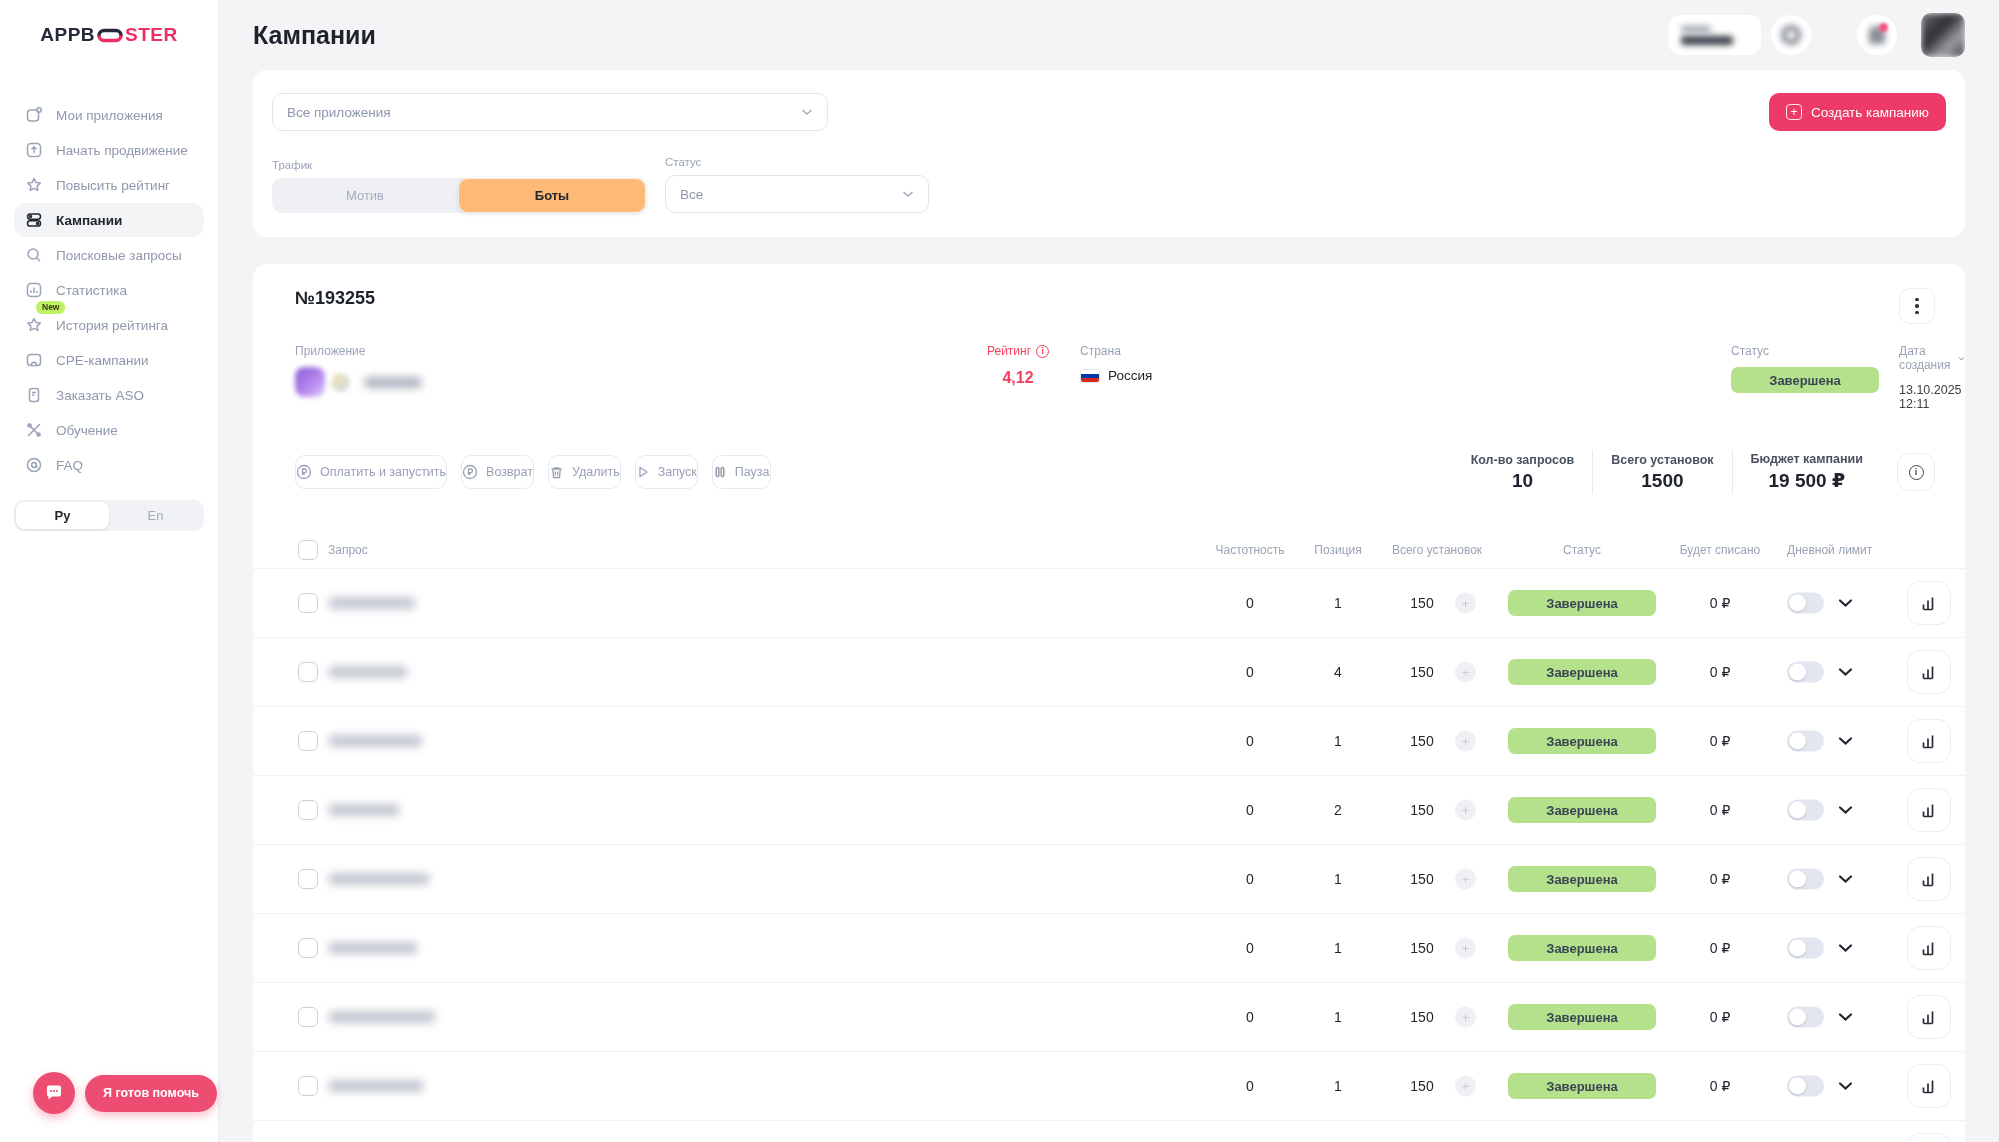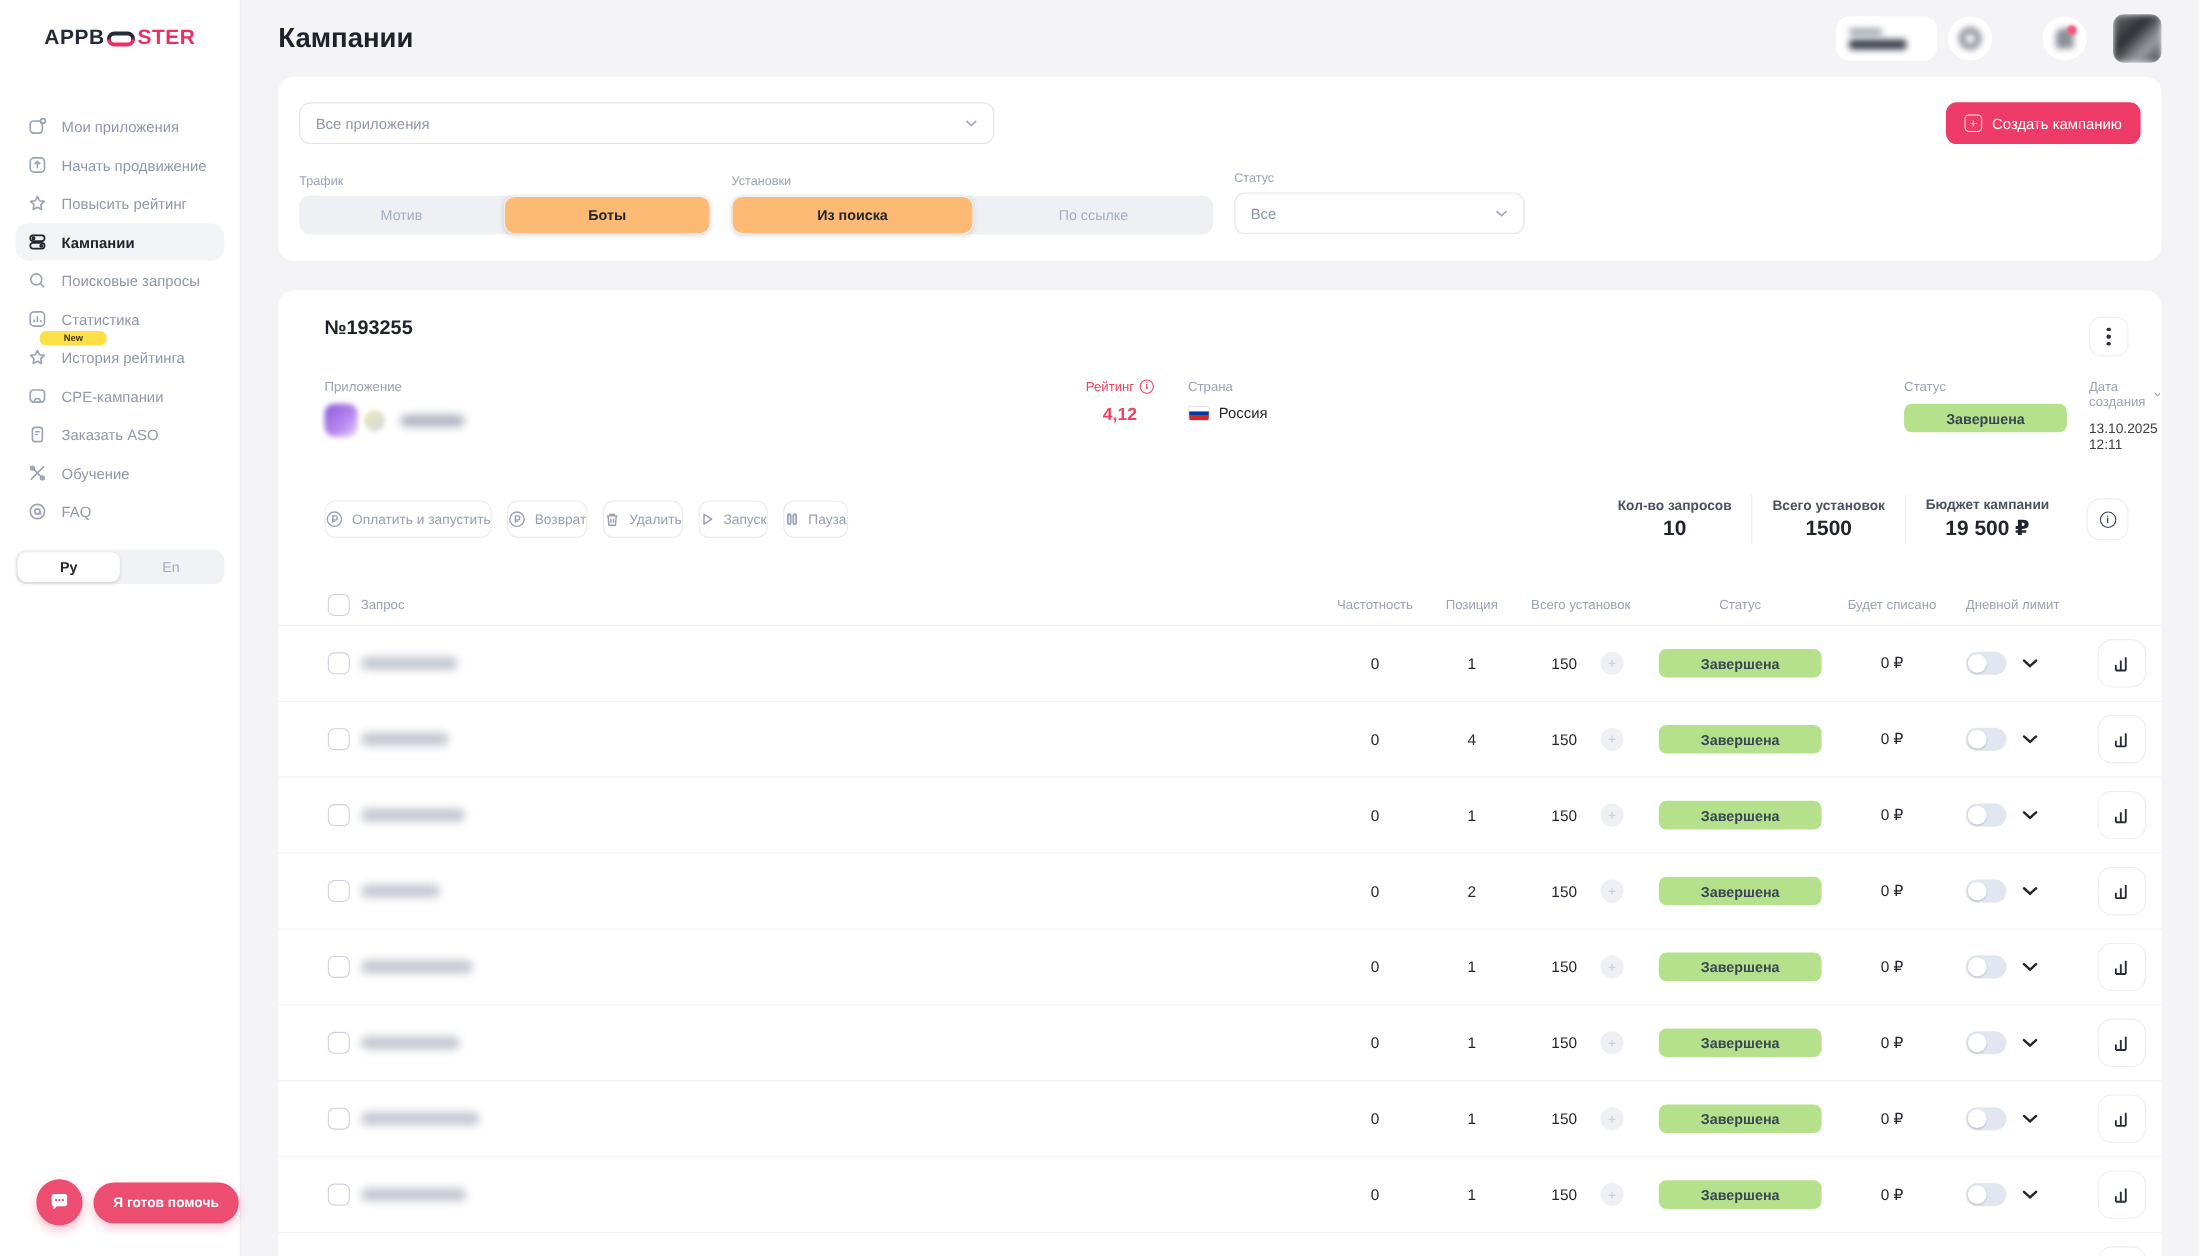--- a/index.html
+++ b/index.html
@@ -20,22 +20,22 @@
   .logo svg { margin:0 1px; display:block; }
   .menu { padding:0 14px; }
   .menu-item {
     display:flex; align-items:center; gap:12px; height:34px; padding:0 10px;
     border-radius:12px; color:#8F98AC; font-size:13.5px; cursor:pointer;
     position:relative; margin-bottom:1px;
   }
   .menu-item .mi-icon { width:20px; height:20px; display:flex; align-items:center; justify-content:center; }
   .menu-item.active { background:#F3F4F6; color:#20242E; font-weight:700; }
   .new-badge {
-    position:absolute; top:-7px; left:22px; background:#fde047; color:#3C3213;
-    font-size:8.5px; font-weight:700; padding:2px 22px; border-radius:6px; line-height:1;
+    position:absolute; top:-7px; left:22px; background:#bef264; color:#3C3213;
+    font-size:8.5px; font-weight:700; padding:2px 6px; border-radius:6px; line-height:1;
   }
   .lang-toggle {
     margin:18px 14px 0; background:#F1F2F5; border-radius:10px; height:31px;
     display:flex; align-items:center; padding:2px;
   }
   .lang-opt { flex:1; height:27px; display:flex; align-items:center; justify-content:center;
     font-size:13px; color:#A4ACBE; border-radius:8px; cursor:pointer; }
   .lang-opt.sel { background:#fff; color:#23262F; font-weight:700; box-shadow:0 1px 3px rgba(30,35,50,.12); }
   .chat-wrap { position:absolute; left:33px; bottom:28px; display:flex; align-items:center; gap:10px; }
   .chat-circle { width:42px; height:42px; border-radius:50%; background:#EE4D72;
@@ -61,21 +61,21 @@
   .avatar { width:44px; height:44px; border-radius:10px; overflow:hidden; cursor:pointer; }
   .avatar-inner { width:100%; height:100%;
     background:linear-gradient(135deg,#6d6f74 0%,#2c2e33 40%,#9d9fa4 70%,#3a3c41 100%); filter:blur(3px); }
   
   .card { background:#fff; border-radius:14px; }
   .filters-card { padding:23px 19px 24px; }
   .filters-row1 { display:flex; align-items:center; gap:18px; }
   .select {
     height:38px; border:1px solid #E2E5EC; border-radius:10px; background:#fff;
     display:flex; align-items:center; justify-content:space-between; padding:0 14px;
-    font-size:13.5px; color:#8D96AB; cursor:pointer; width:632px;
+    font-size:13.5px; color:#8D96AB; cursor:pointer; width:556px;
   }
   .select.small { width:264px; }
   .btn-create {
     margin-left:auto; height:38px; background:#ED3A66; color:#fff; border:none; border-radius:10px;
     font-size:13.5px; font-family:inherit; display:flex; align-items:center; gap:9px; padding:0 17px; cursor:pointer;
   }
   .plus-box { width:16px; height:16px; border:1.4px solid rgba(255,255,255,.9); border-radius:4px;
     display:flex; align-items:center; justify-content:center; font-size:12px; line-height:1; }
   .filters-row2 { display:flex; align-items:flex-end; gap:19px; margin-top:25px; }
   .filter-group { display:flex; flex-direction:column; gap:7px; }
@@ -334,27 +334,20 @@
     </div>
     <div class="filters-row2">
       <div class="filter-group">
         <span class="f-label">Трафик</span>
         <div class="seg" style="width:374px">
           <div class="seg-opt" style="flex:1">Мотив</div>
           <div class="seg-opt sel" style="flex:1">Боты</div>
         </div>
       </div>
       <div class="filter-group">
-        <span class="f-label">Установки</span>
-        <div class="seg" style="width:438px">
-          <div class="seg-opt sel" style="flex:1">Из поиска</div>
-          <div class="seg-opt" style="flex:1">По ссылке</div>
-        </div>
-      </div>
-      <div class="filter-group">
         <span class="f-label">Статус</span>
         <div class="select small">
           <span>Все</span>
           <svg width="12" height="8" viewBox="0 0 12 8" fill="none" stroke="#A4ACBE" stroke-width="1.6">
               <path d="M1.5 2 6 6l4.5-4"></path>
             </svg>
         </div>
       </div>
     </div>
   </section>

